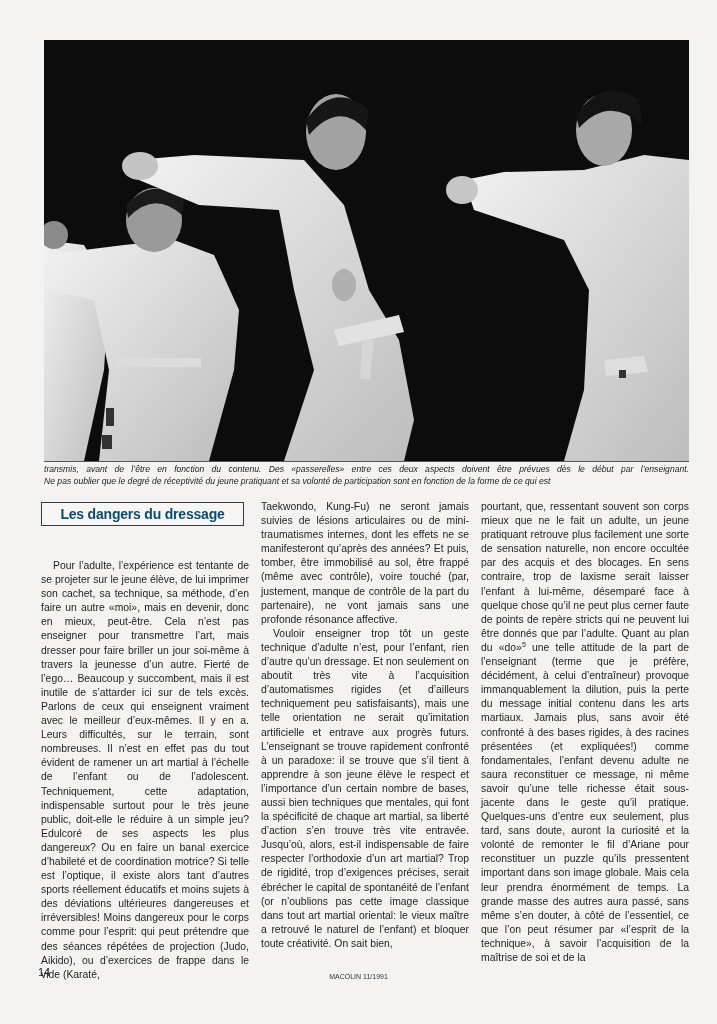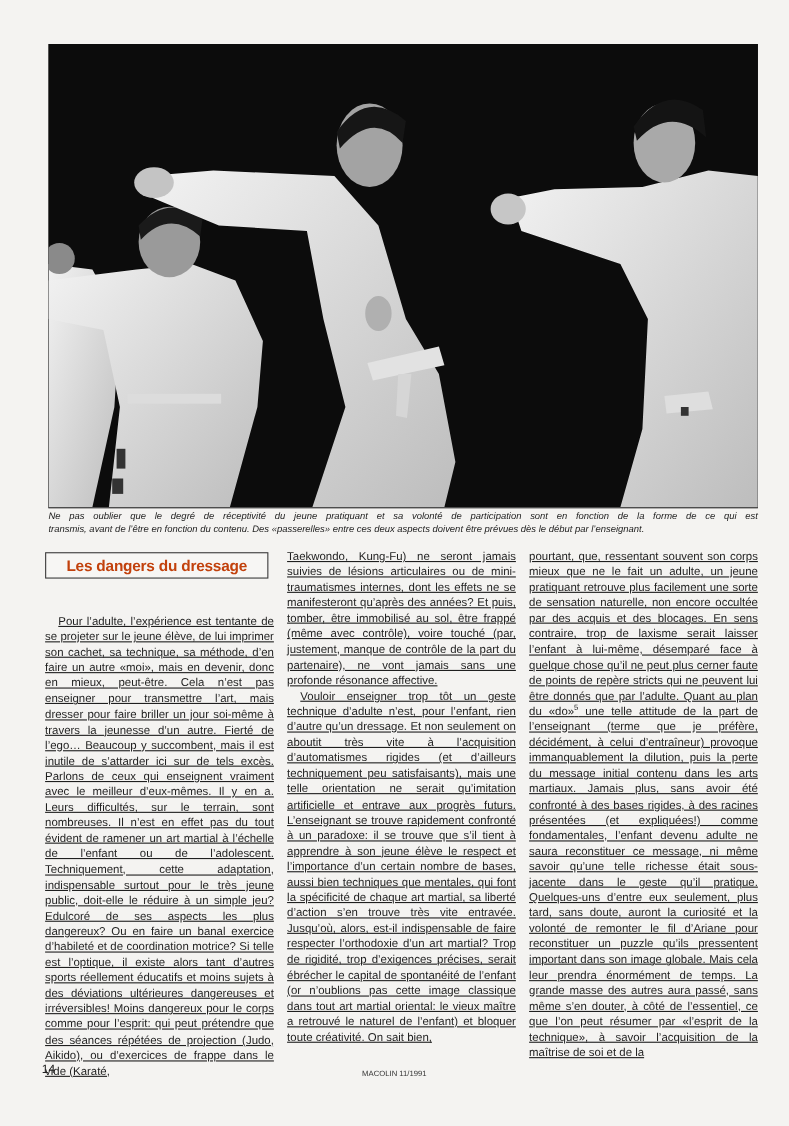--- a/index.html
+++ b/index.html
@@ -24,21 +24,20 @@
     text-align: justify; text-align-last: justify;
     color: #222;
   }
   .caption span { display: block; }
   .caption span:last-child { text-align-last: left; }
   .col {
     position: absolute; top: 500px; width: 208px;
     font-size: 10.4px; line-height: 14.1px;
     text-align: justify;
     color: #1f1f1f;
-    text-decoration: underline;
   }
   .col p { margin: 0; }
   .col p.indent { text-indent: 12px; }
   .col1 { left: 41px; top: 536px; margin-top: 23px; }
   .col2 { left: 261px; }
   .col3 { left: 481px; }
   .heading-box {
     position: absolute; left: 41px; top: 502px; width: 203px; height: 24px;
     border: 1.5px solid #3a3a3a;
     box-sizing: border-box;
@@ -92,26 +91,26 @@
     <path d="M420 140 L460 132 L540 130 L600 115 L645 120 L645 421 L520 421 L540 350 L545 250 L520 200 L430 170 Z" fill="url(#gi)"></path>
     <ellipse cx="560" cy="90" rx="28" ry="36" fill="#a9a9a9"></ellipse>
     <path d="M532 75 Q560 35 595 60 L598 85 Q565 55 535 88 Z" fill="#141414"></path>
     <ellipse cx="418" cy="150" rx="16" ry="14" fill="#c6c6c6"></ellipse>
     <path d="M560 320 L600 316 L604 332 L562 336 Z" fill="#dedede"></path>
     <rect x="575" y="330" width="7" height="8" fill="#333"></rect>
   </svg>
 </div>
 
 <div class="caption">
+  <span>transmis, avant de l’être en fonction du contenu. Des «passerelles» entre ces deux aspects doivent être prévues dès le début par l’enseignant.</span>
   <span>Ne pas oublier que le degré de réceptivité du jeune pratiquant et sa volonté de participation sont en fonction de la forme de ce qui est</span>
-  <span>transmis, avant de l’être en fonction du contenu. Des «passerelles» entre ces deux aspects doivent être prévues dès le début par l’enseignant.</span>
 </div>
 
 <div class="heading-box">
-  <span style="color: #c2410c;">Les dangers du dressage</span>
+  <span style="color: #0c4a6e;">Les dangers du dressage</span>
 </div>
 
 <div class="col col1">
   <p class="indent">Pour l’adulte, l’expérience est tentante de se projeter sur le jeune élève, de lui imprimer son cachet, sa technique, sa méthode, d’en faire un autre «moi», mais en devenir, donc en mieux, peut-être. Cela n’est pas enseigner pour transmettre l’art, mais dresser pour faire briller un jour soi-même à travers la jeunesse d’un autre. Fierté de l’ego… Beaucoup y succombent, mais il est inutile de s’attarder ici sur de tels excès. Parlons de ceux qui enseignent vraiment avec le meilleur d’eux-mêmes. Il y en a. Leurs difficultés, sur le terrain, sont nombreuses. Il n’est en effet pas du tout évident de ramener un art martial à l’échelle de l’enfant ou de l’adolescent. Techniquement, cette adaptation, indispensable surtout pour le très jeune public, doit-elle le réduire à un simple jeu? Edulcoré de ses aspects les plus dangereux? Ou en faire un banal exercice d’habileté et de coordination motrice? Si telle est l’optique, il existe alors tant d’autres sports réellement éducatifs et moins sujets à des déviations ultérieures dangereuses et irréversibles! Moins dangereux pour le corps comme pour l’esprit: qui peut prétendre que des séances répétées de projection (Judo, Aikido), ou d’exercices de frappe dans le vide (Karaté,</p>
 </div>
 
 <div class="col col2">
   <p>Taekwondo, Kung-Fu) ne seront jamais suivies de lésions articulaires ou de mini-traumatismes internes, dont les effets ne se manifesteront qu’après des années? Et puis, tomber, être immobilisé au sol, être frappé (même avec contrôle), voire touché (par, justement, manque de contrôle de la part du partenaire), ne vont jamais sans une profonde résonance affective.</p>
   <p class="indent">Vouloir enseigner trop tôt un geste technique d’adulte n’est, pour l’enfant, rien d’autre qu’un dressage. Et non seulement on aboutit très vite à l’acquisition d’automatismes rigides (et d’ailleurs techniquement peu satisfaisants), mais une telle orientation ne serait qu’imitation artificielle et entrave aux progrès futurs. L’enseignant se trouve rapidement confronté à un paradoxe: il se trouve que s’il tient à apprendre à son jeune élève le respect et l’importance d’un certain nombre de bases, aussi bien techniques que mentales, qui font la spécificité de chaque art martial, sa liberté d’action s’en trouve très vite entravée. Jusqu’où, alors, est-il indispensable de faire respecter l’orthodoxie d’un art martial? Trop de rigidité, trop d’exigences précises, serait ébrécher le capital de spontanéité de l’enfant (or n’oublions pas cette image classique dans tout art martial oriental: le vieux maître a retrouvé le naturel de l’enfant) et bloquer toute créativité. On sait bien,</p>
 </div>

